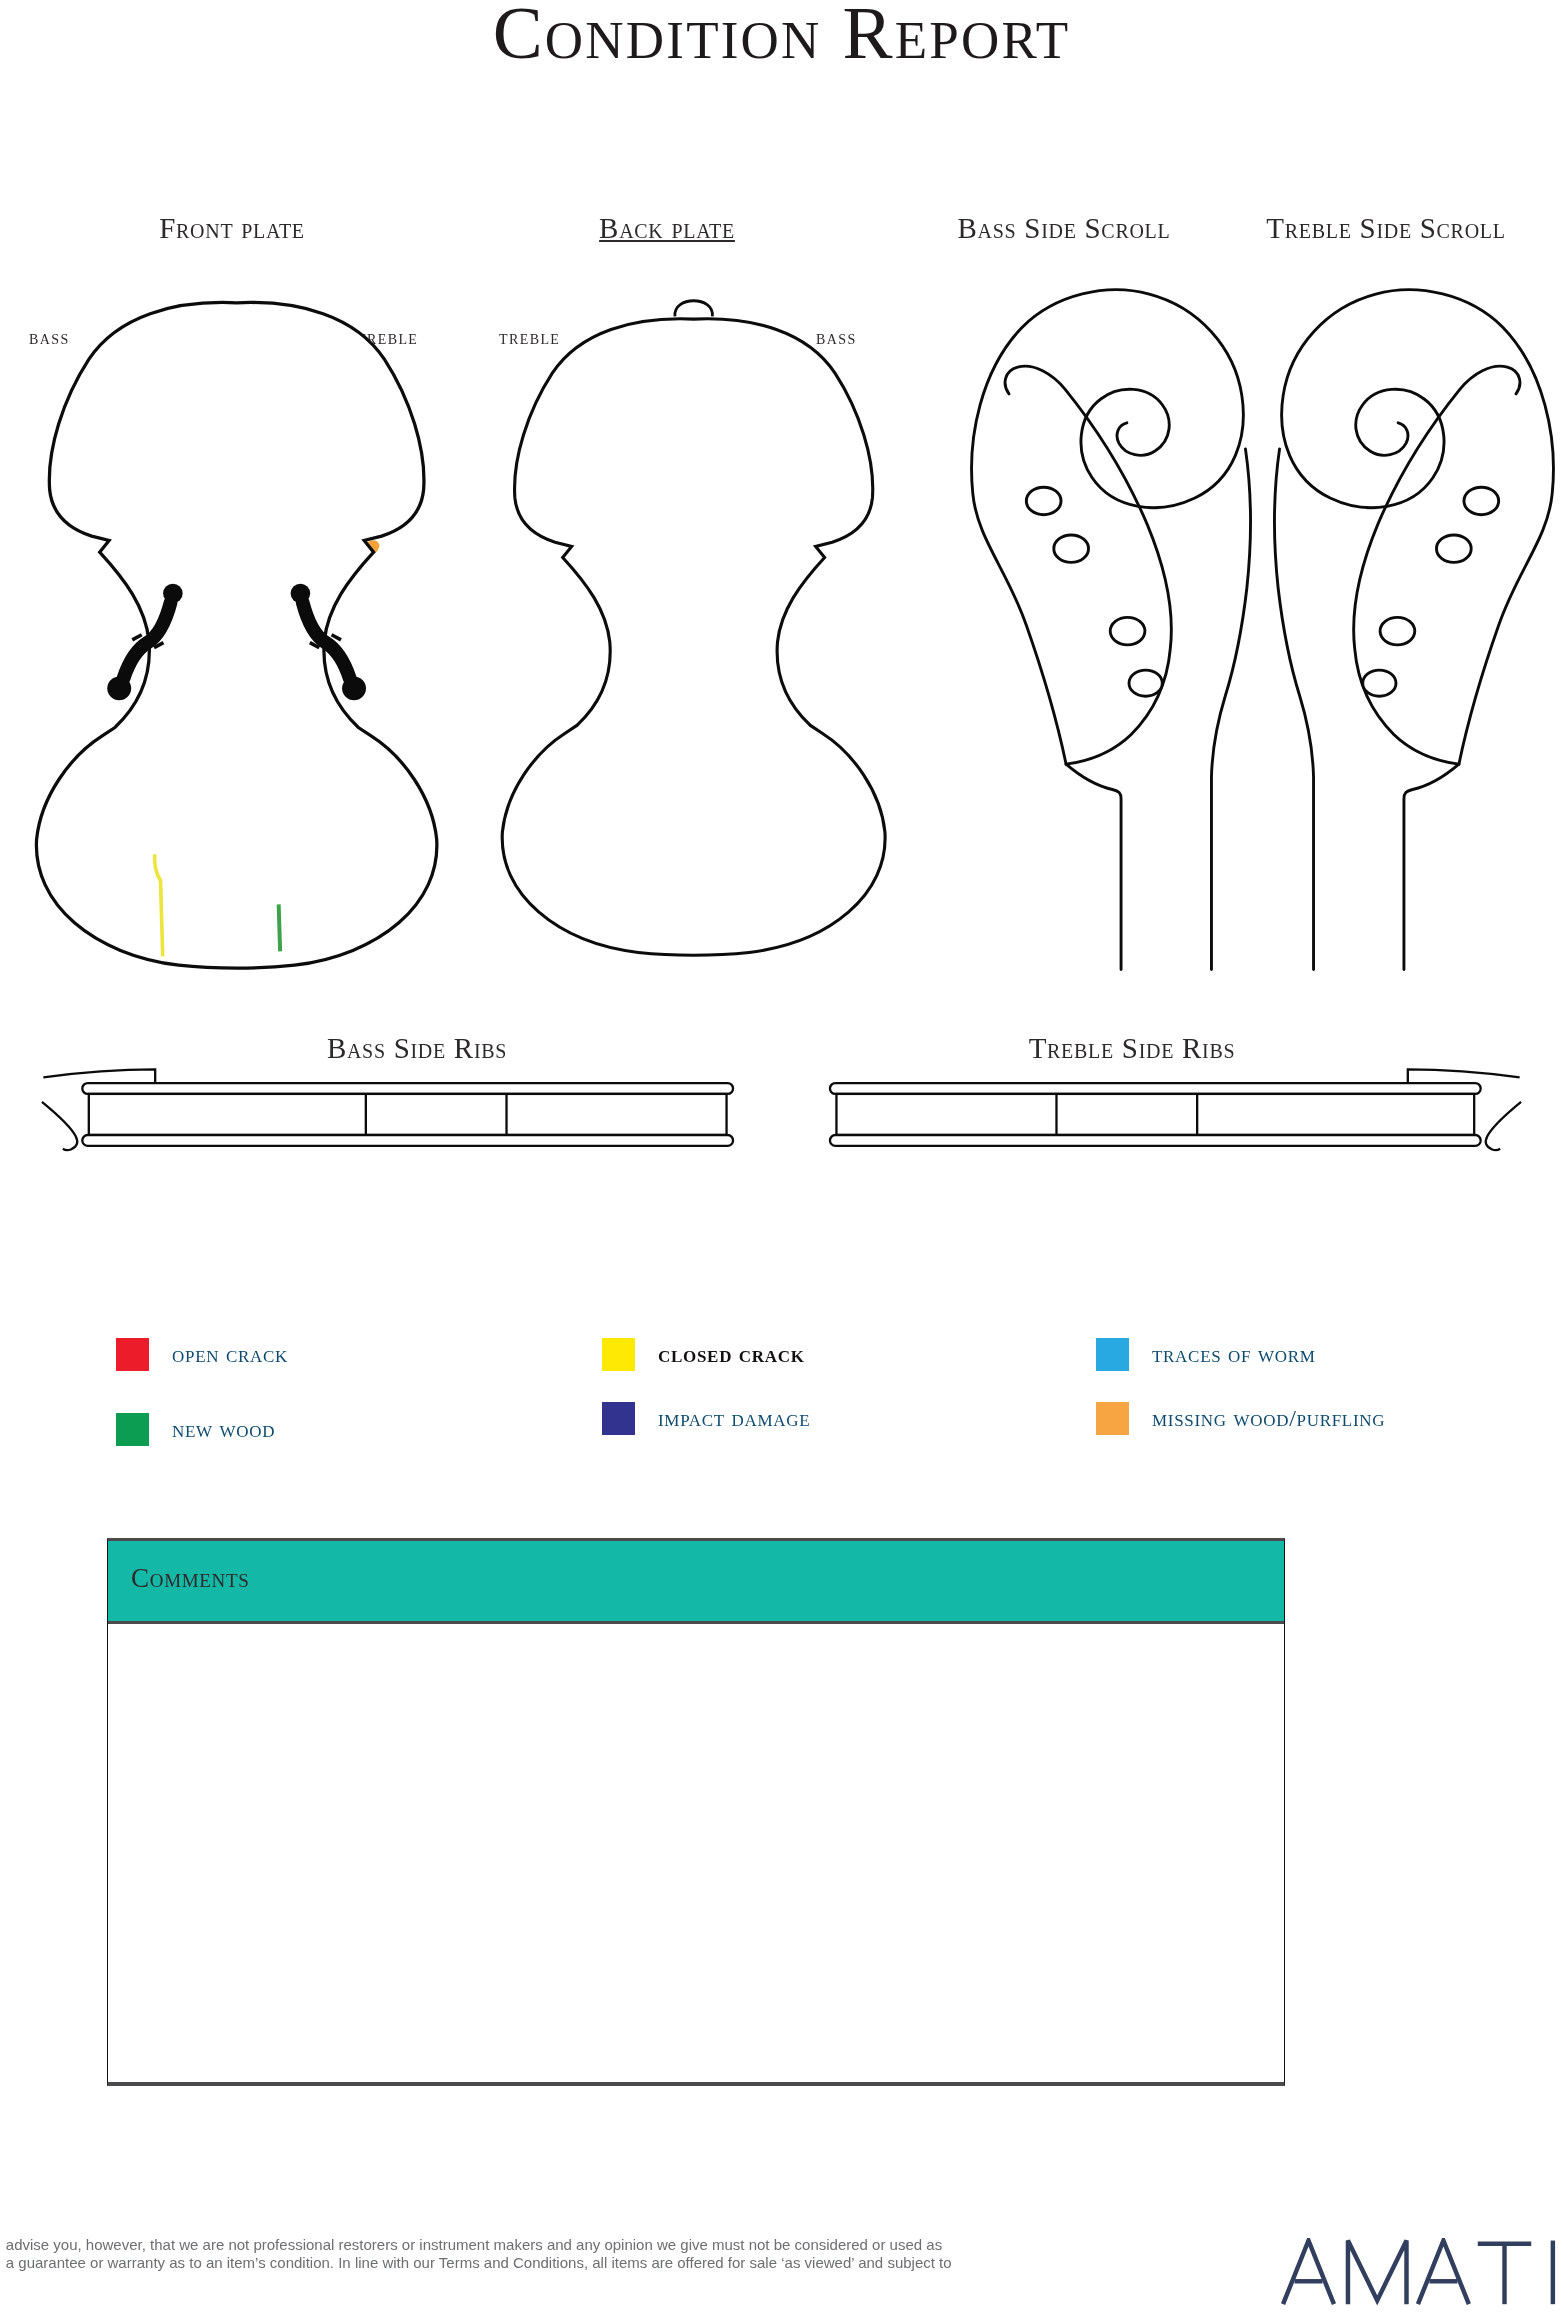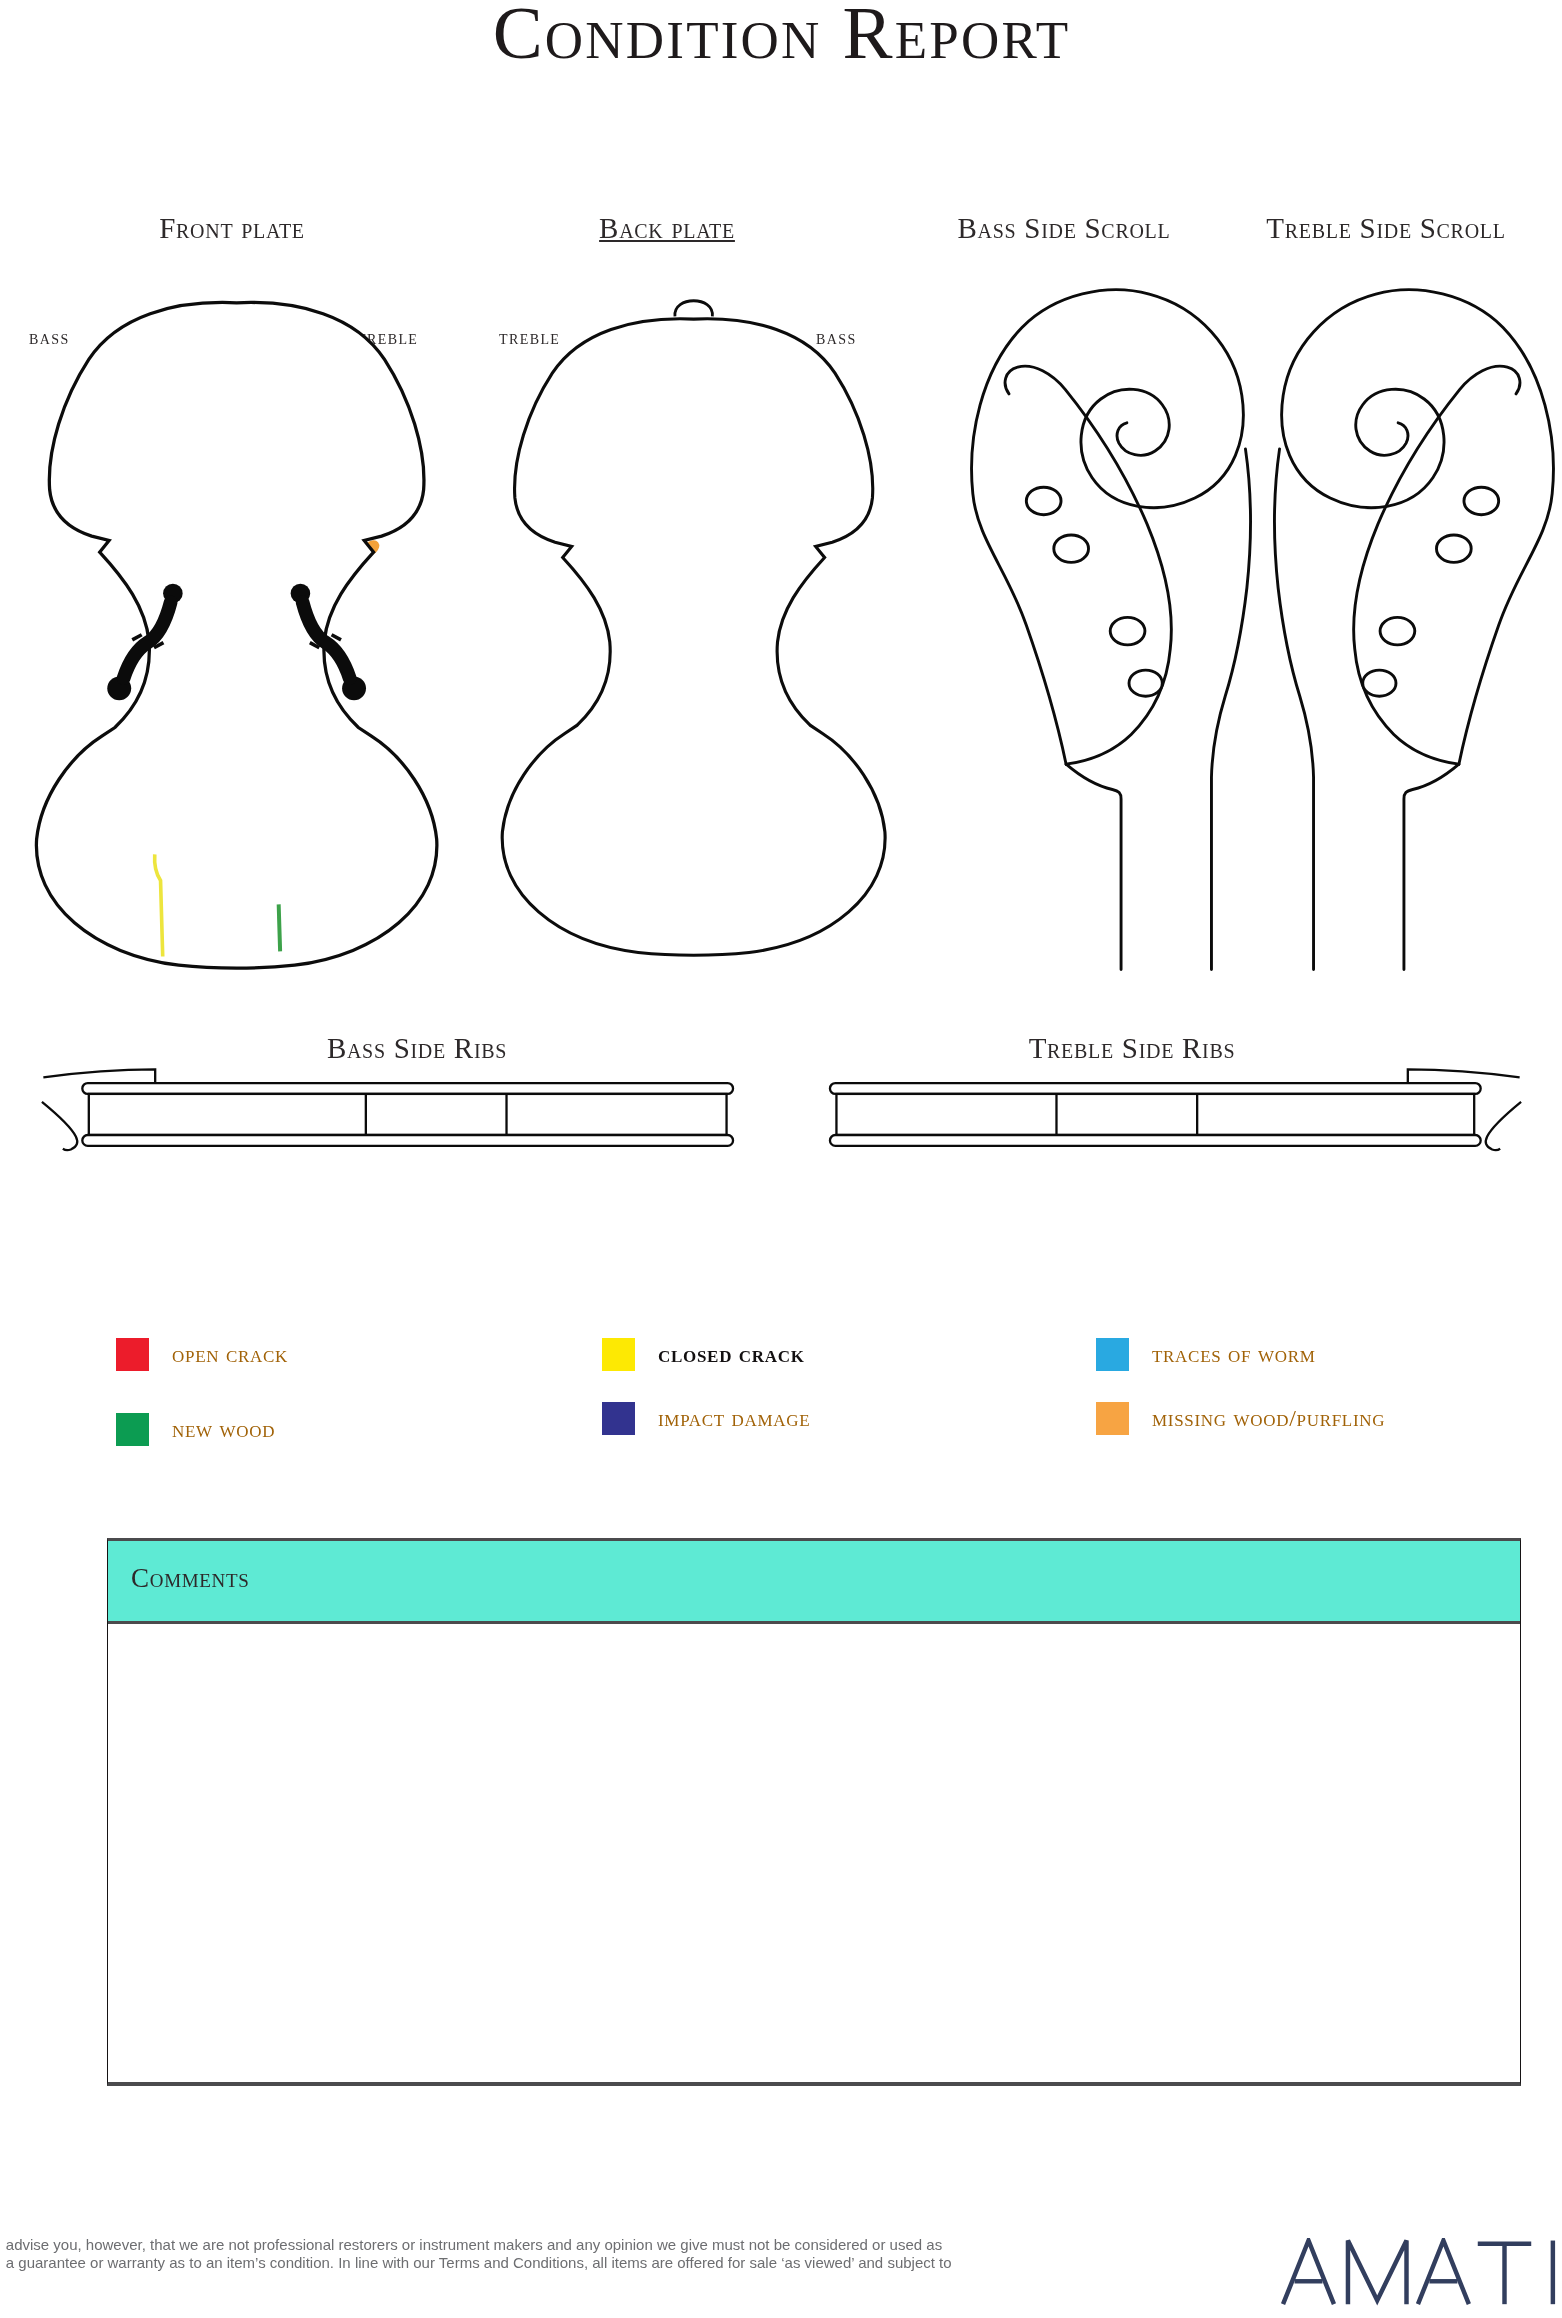--- a/index.html
+++ b/index.html
@@ -18,24 +18,24 @@
   }
   .ribs-title{
     font-size:29px;font-variant:small-caps;letter-spacing:0.7px;color:#2d292a;top:1032px;
   }
   .side-label{
     font-size:14px;letter-spacing:1.4px;color:#2d292a;top:332px;
   }
   svg{display:block;}
   .legend-item{display:flex;align-items:center;gap:23px;height:33px;}
   .legend-swatch{width:33px;height:33px;flex:0 0 auto;}
-  .legend-label{font-size:24px;font-variant:small-caps;letter-spacing:0.7px;color:#a16207;}
+  .legend-label{font-size:24px;font-variant:small-caps;letter-spacing:0.7px;color:#0c4a6e;}
   .legend-label.bold{font-weight:bold;color:#131011;}
   .comments-box{
-    left:107px;top:1538px;width:1414px;height:548px;box-sizing:border-box;background:#5eead4;
+    left:107px;top:1538px;width:1178px;height:548px;box-sizing:border-box;background:#14b8a6;
     border-top:3.6px solid #4b4b4d;border-bottom:4.3px solid #4b4b4d;
     border-left:1.4px solid #161314;border-right:1.4px solid #161314;
   }
   .comments-label{
     position:absolute;left:23px;top:22px;font-size:27px;font-variant:small-caps;
     letter-spacing:0.7px;color:#2d292a;
   }
   .comments-divider{position:absolute;left:0;right:0;top:80px;height:2.9px;background:#4b4b4d;}
   .comments-area{position:absolute;left:0;right:0;top:83px;bottom:0;background:#fff;}
   .footer-text{

